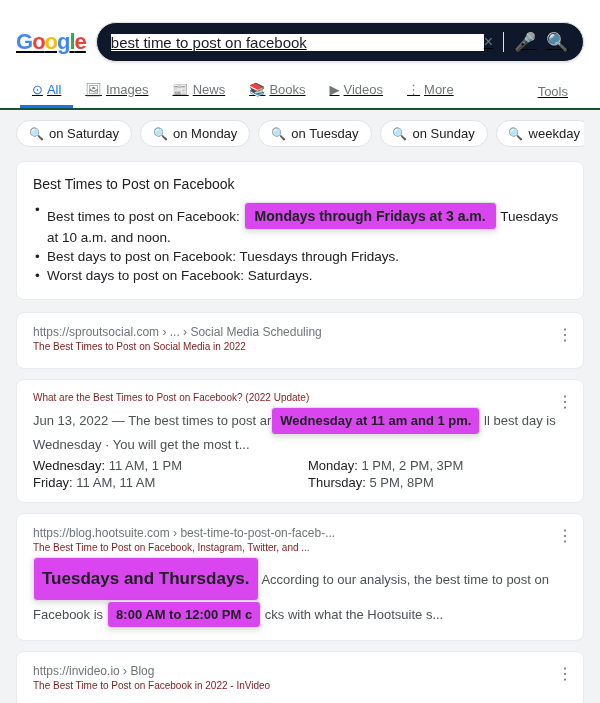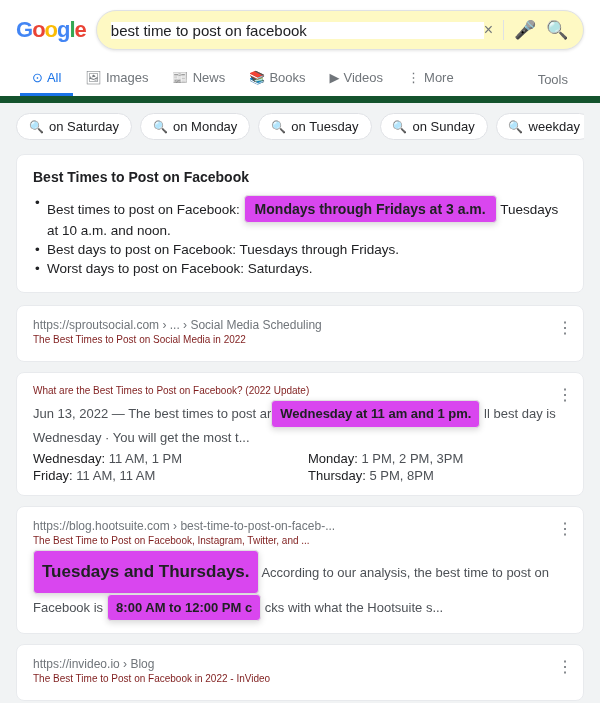--- a/index.html
+++ b/index.html
@@ -5,42 +5,43 @@
     * { box-sizing: border-box; margin: 0; padding: 0; }
     body {
       font-family: Arial, sans-serif;
       background: #f1f3f4;
       width: 600px;
       min-height: 703px;
       overflow-x: hidden;
     }
     .header {
       background: #fff;
-      padding: 10px 16px 0 16px;
-      border-bottom: 7px solid #14532d;
+      padding: 22px 16px 0 16px;
+      border-bottom: 2px solid #14532d;
+      text-decoration: underline;
     }
     .search-row {
       display: flex;
       align-items: center;
       gap: 10px;
       margin-bottom: 10px;
     }
     .google-logo {
       font-size: 22px;
       font-weight: bold;
       letter-spacing: -1px;
     }
     .search-bar {
       display: flex;
       align-items: center;
       flex: 1;
       border: 1px solid #dfe1e5;
       border-radius: 24px;
       padding: 8px 14px;
-      background: #fef9c3;
+      background: #0f172a;
       box-shadow: 0 1px 3px rgba(0,0,0,0.1);
     }
     .search-input {
       border: none;
       outline: none;
       flex: 1;
       font-size: 15px;
       color: #202124;
     }
     .search-icons {
@@ -125,21 +126,21 @@
     .chip-icon { color: #70757a; font-size: 12px; }
     .featured-snippet {
       background: #fff;
       border-radius: 8px;
       padding: 14px 16px;
       margin-bottom: 12px;
       border: 1px solid #e8eaed;
     }
     .featured-title {
       font-size: 14px;
-      font-weight: 700;
+      font-weight: 400;
       color: #202124;
       margin-bottom: 8px;
     }
     .bullet-list {
       list-style: none;
       padding: 0;
     }
     .bullet-list li {
       font-size: 13.5px;
       color: #202124;

